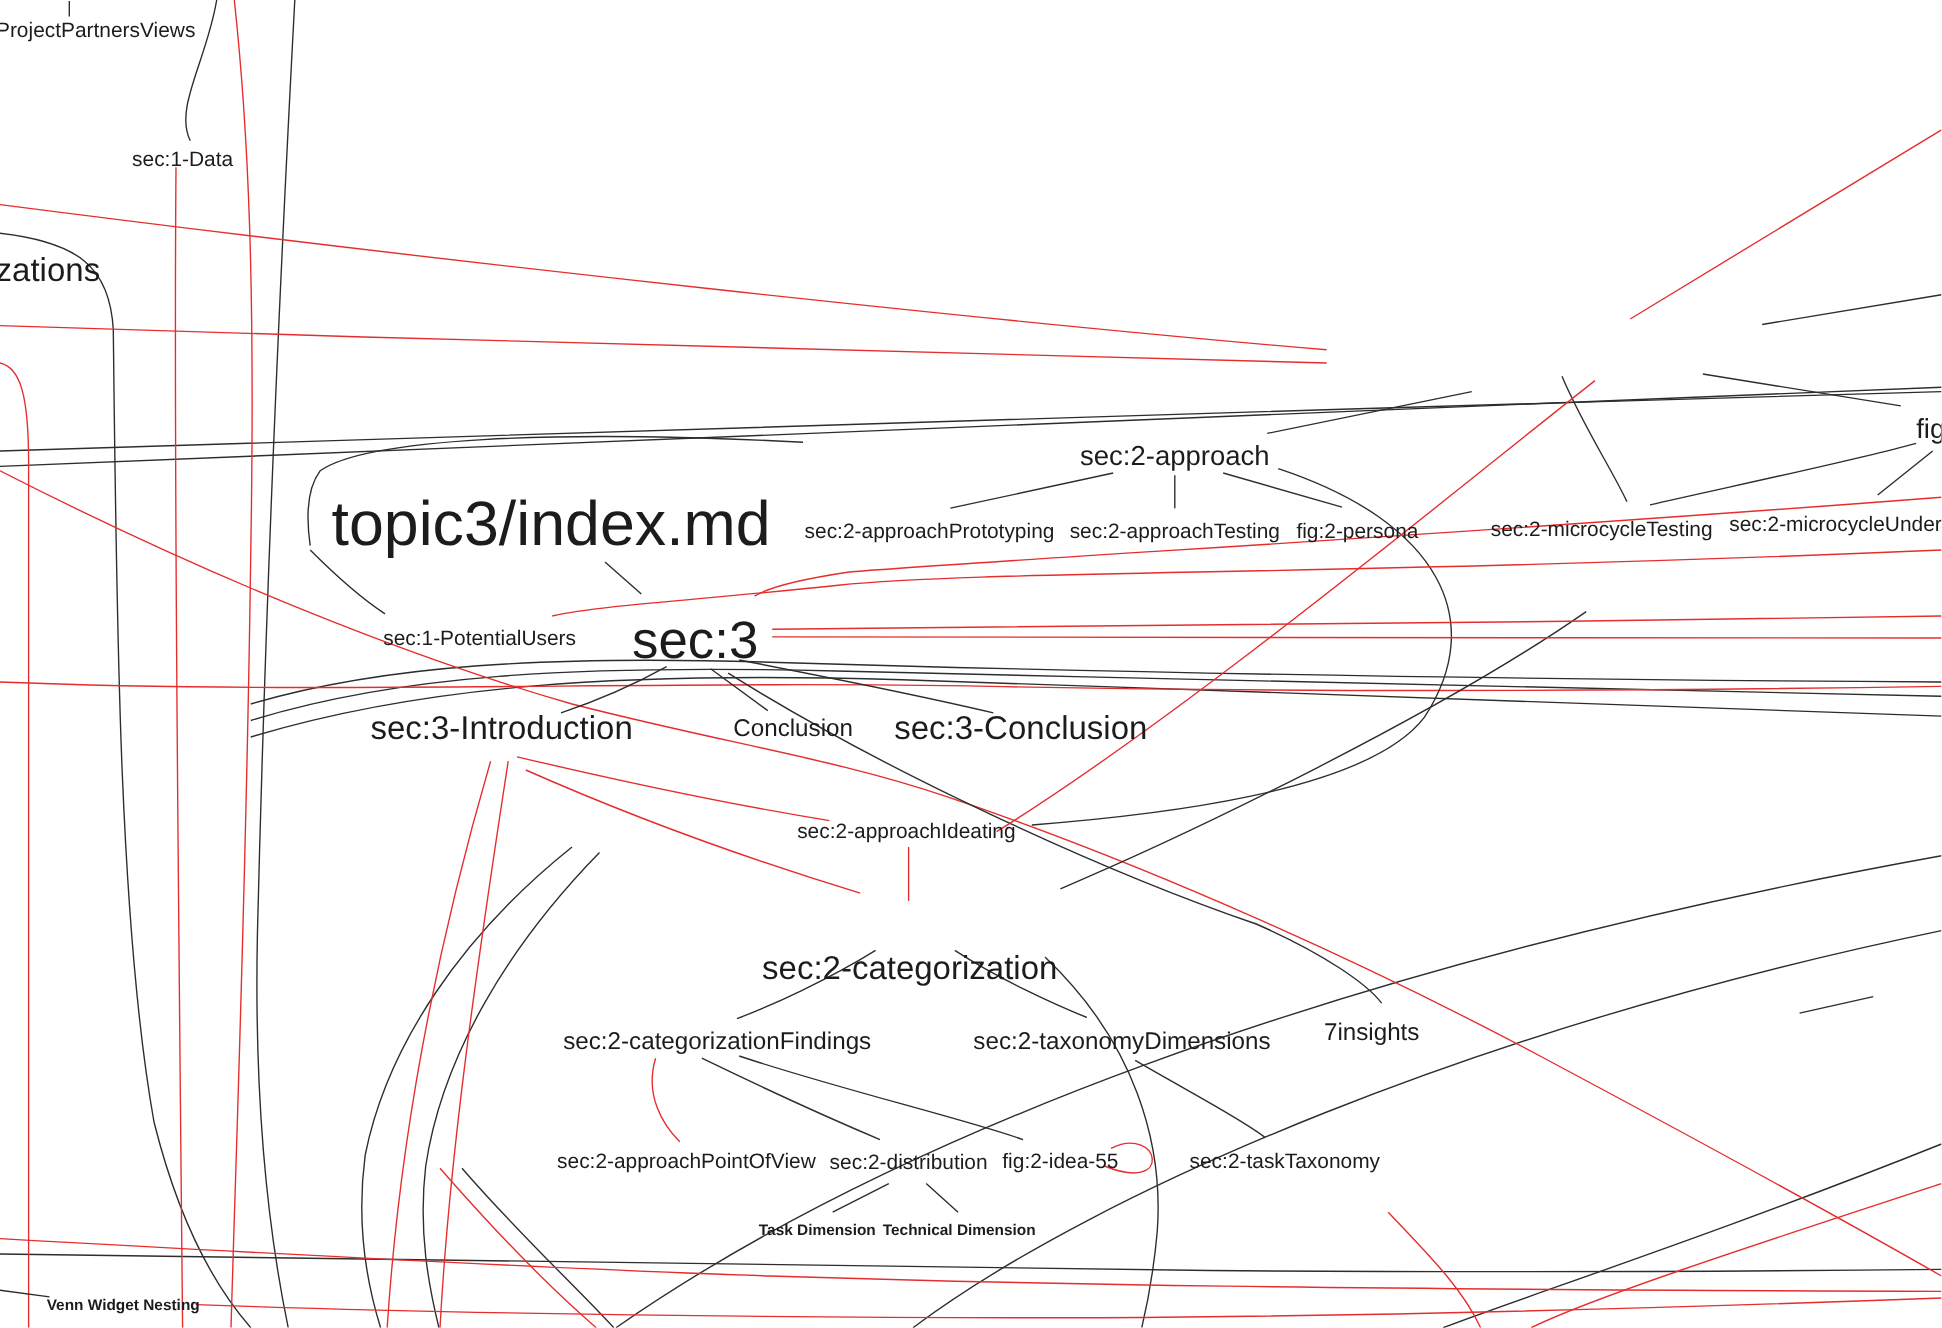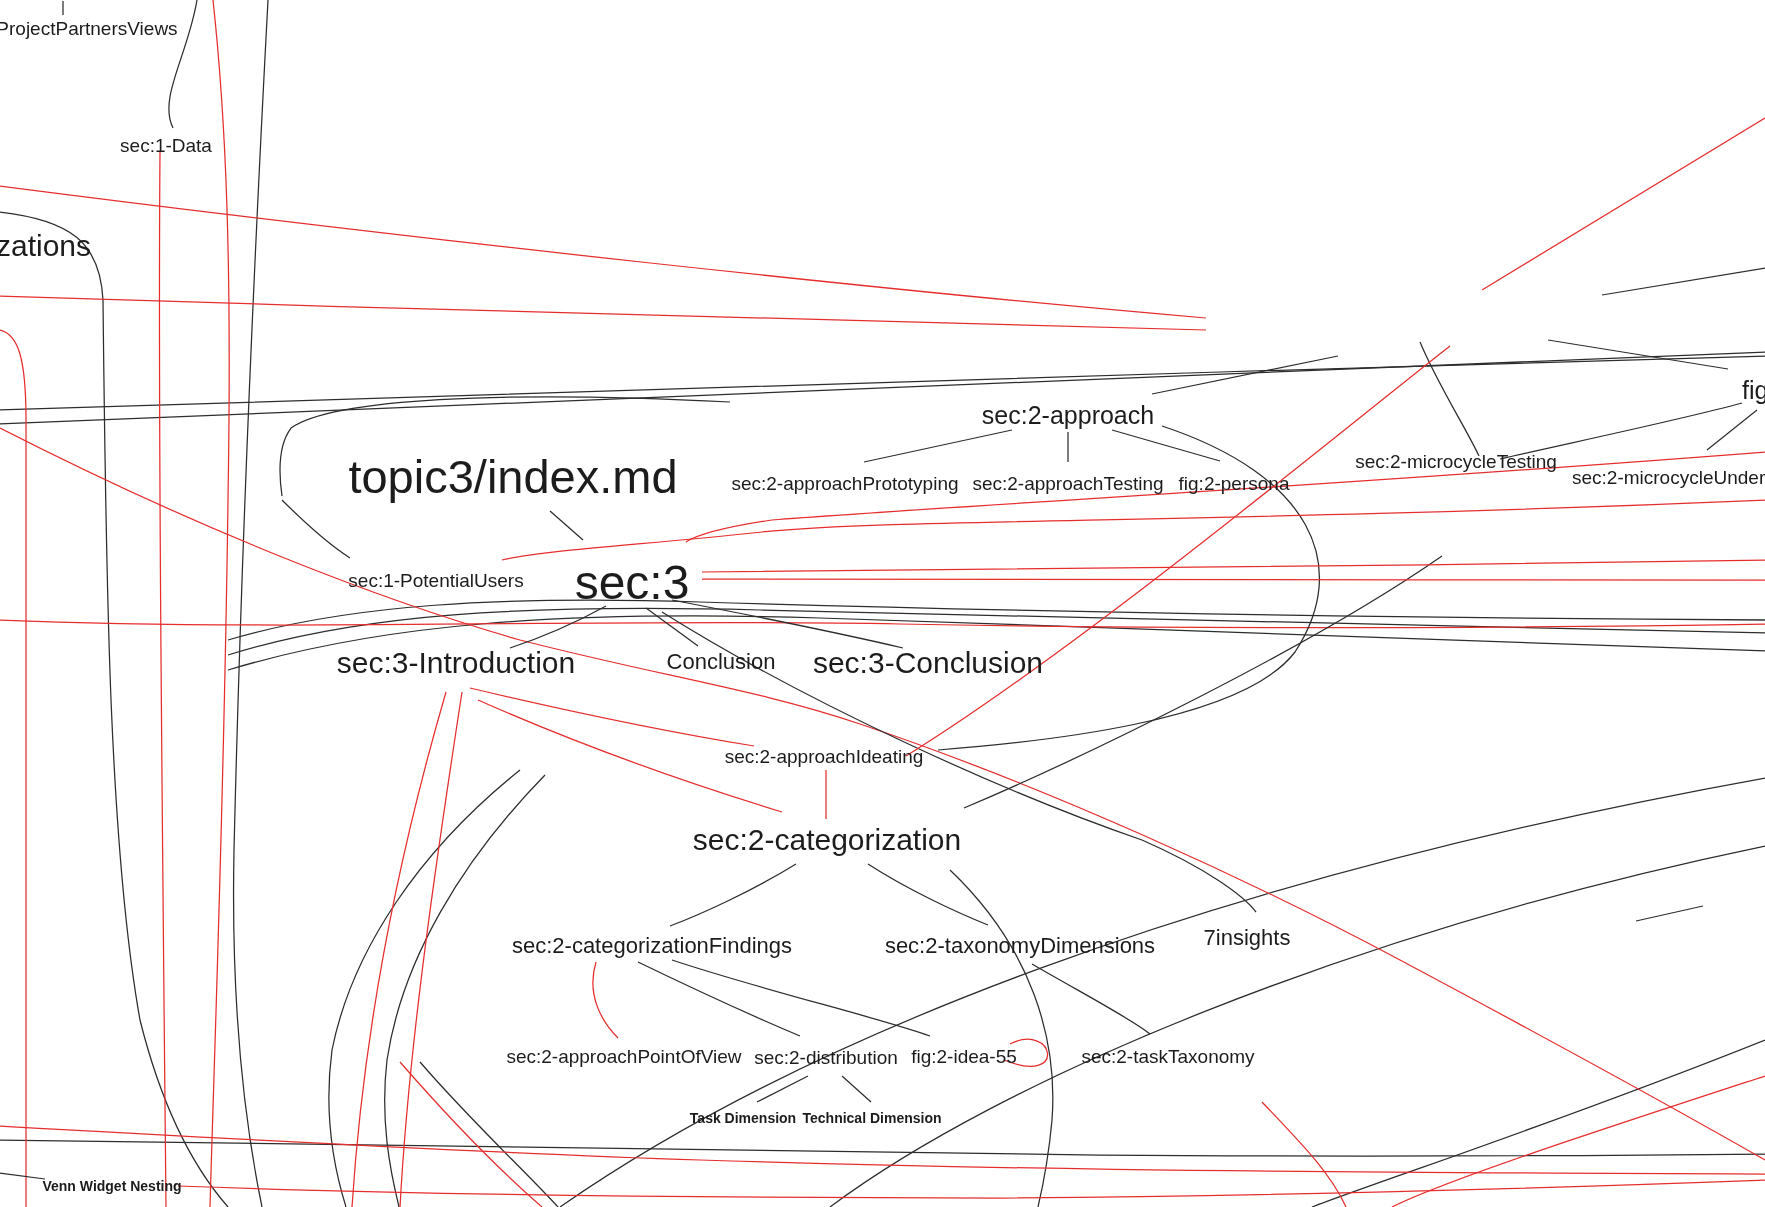--- a/index.html
+++ b/index.html
@@ -12,21 +12,21 @@
   .er{stroke:#e62d2d;}
   .node{position:absolute;white-space:nowrap;color:#1c1c1c;transform:translate(-50%,-50%);
         line-height:1.05;cursor:default;}
   .edge-left{transform:translate(0,-50%);}
   .fs15{font-size:14px;font-weight:bold;}
   .fs19{font-size:19px;}
   .fs22{font-size:22px;}
   .fs25{font-size:25px;}
   .fs30{font-size:30px;}
   .fs40{font-size:48px;}
-  .fs47{font-size:47px;margin-left:12px;}
+  .fs47{font-size:57px;}
 </style>
 </head>
 <body>
 
 <div id="canvas">
 
   <svg id="edges" width="1765" height="1207" viewBox="0 0 1765 1207">
     <defs>
       <marker id="ab" markerWidth="11" markerHeight="8" refX="9" refY="3" orient="auto">
         <path d="M0,0 L9,3 L0,6 Z" fill="#2d2d2d"></path>
@@ -120,29 +120,29 @@
 
   <div class="node edge-left fs19" style="left:-10px;top:29px">-ProjectPartnersViews</div>
   <div class="node fs19" style="left:166px;top:146px">sec:1-Data</div>
   <div class="node edge-left fs30" style="left:-4px;top:246px">zations</div>
   <div class="node fs25" style="left:1068px;top:415px">sec:2-approach</div>
   <div class="node edge-left fs25" style="left:1742px;top:390px">fig</div>
   <div class="node fs47" style="left:501px;top:477px">topic3/index.md</div>
   <div class="node fs19" style="left:845px;top:484px">sec:2-approachPrototyping</div>
   <div class="node fs19" style="left:1068px;top:484px">sec:2-approachTesting</div>
   <div class="node fs19" style="left:1234px;top:484px">fig:2-persona</div>
-  <div class="node fs19" style="left:1456px;top:462px">sec:2-microcycleTesting</div>
+  <div class="node fs19" style="left:1456px;top:482px">sec:2-microcycleTesting</div>
   <div class="node edge-left fs19" style="left:1572px;top:478px">sec:2-microcycleUnders</div>
   <div class="node fs19" style="left:436px;top:581px">sec:1-PotentialUsers</div>
   <div class="node fs40" style="left:632px;top:583px">sec:3</div>
   <div class="node fs30" style="left:456px;top:663px">sec:3-Introduction</div>
   <div class="node fs22" style="left:721px;top:662px">Conclusion</div>
   <div class="node fs30" style="left:928px;top:663px">sec:3-Conclusion</div>
   <div class="node fs19" style="left:824px;top:757px">sec:2-approachIdeating</div>
-  <div class="node fs30" style="left:827px;top:840px">sec:2-categorization</div>
+  <div class="node fs30" style="left:827px;top:881px">sec:2-categorization</div>
   <div class="node fs22" style="left:652px;top:946px">sec:2-categorizationFindings</div>
   <div class="node fs22" style="left:1020px;top:946px">sec:2-taxonomyDimensions</div>
   <div class="node fs22" style="left:1247px;top:938px">7insights</div>
   <div class="node fs19" style="left:624px;top:1057px">sec:2-approachPointOfView</div>
   <div class="node fs19" style="left:826px;top:1058px">sec:2-distribution</div>
   <div class="node fs19" style="left:964px;top:1057px">fig:2-idea-55</div>
   <div class="node fs19" style="left:1168px;top:1057px">sec:2-taskTaxonomy</div>
   <div class="node fs15" style="left:743px;top:1118px">Task Dimension</div>
   <div class="node fs15" style="left:872px;top:1118px">Technical Dimension</div>
   <div class="node fs15" style="left:112px;top:1186px">Venn Widget Nesting</div>

